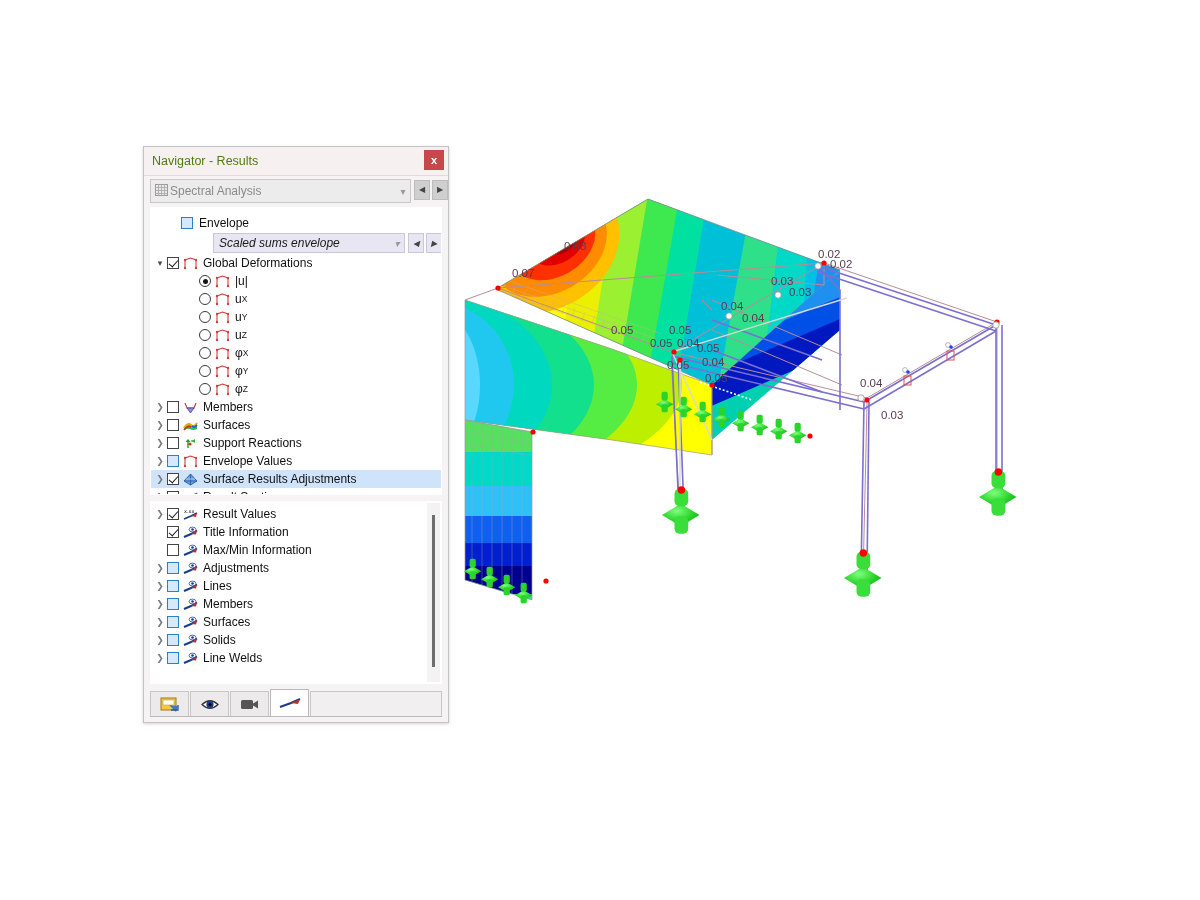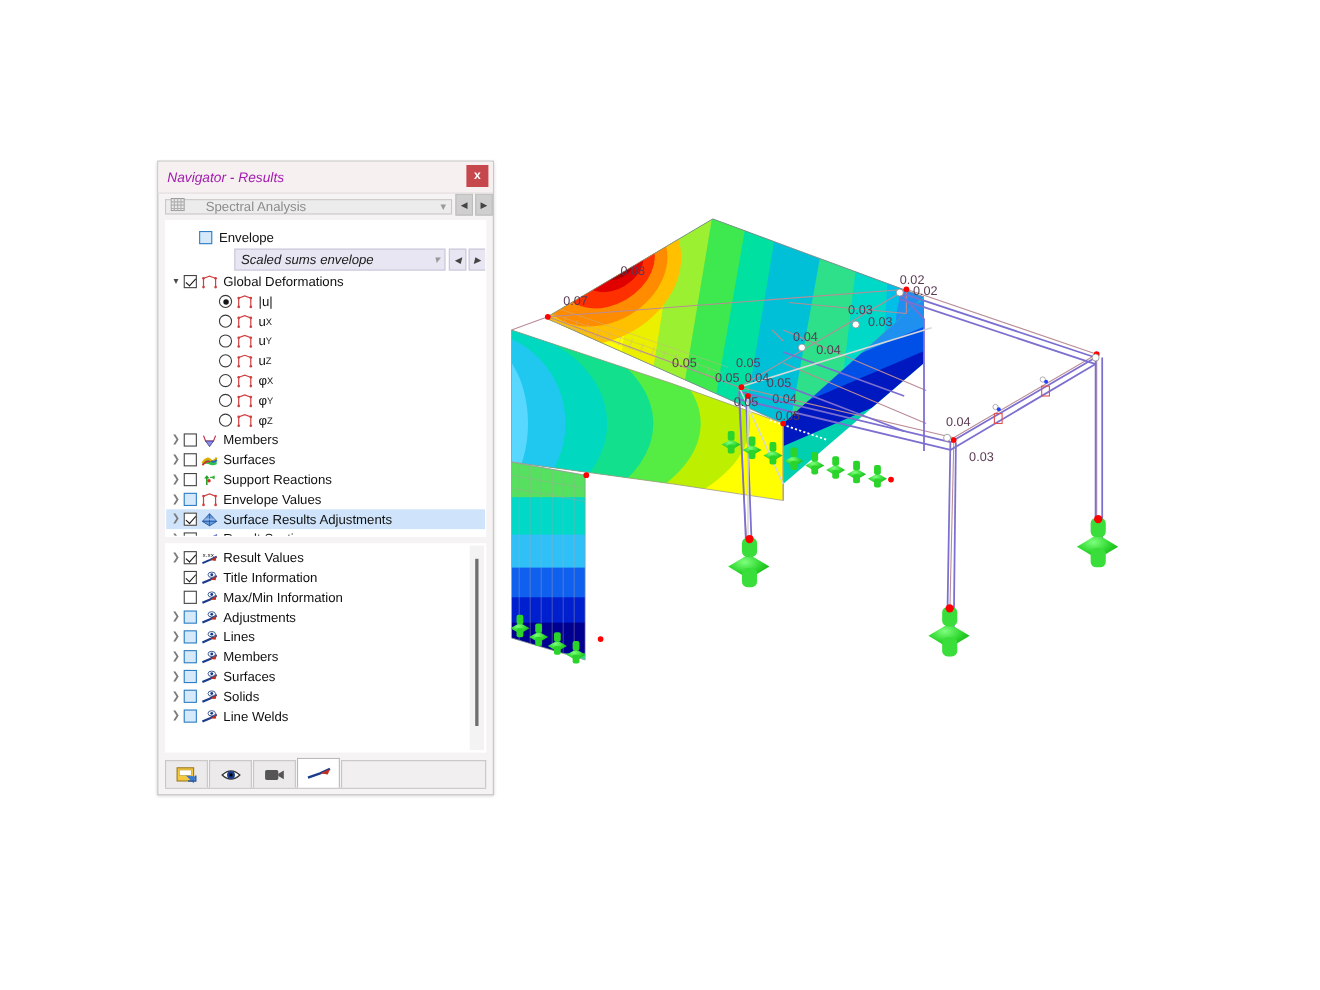--- a/index.html
+++ b/index.html
@@ -23,33 +23,33 @@
     box-shadow:0 1px 3px rgba(0,0,0,.18);
     box-sizing:border-box;
     display:flex;flex-direction:column;
   }
   .nav-title{
     height:28px;background:#f7f0f0;
     display:flex;align-items:center;
     padding-left:8px;position:relative;flex:none;
     border-bottom:1px solid #e2dcdc;
   }
-  .nav-title-text{font-size:12.5px;color:#a21caf;font-style:italic;}
+  .nav-title-text{font-size:12.5px;color:#4d7c0f;}
   .close-btn{
     position:absolute;right:4px;top:3px;width:20px;height:20px;
     background:#c6474c;color:#fff;font-size:11px;font-weight:bold;
     display:flex;align-items:center;justify-content:center;cursor:pointer;
   }
 
   
   .combo-row{display:flex;align-items:center;flex:none;}
   .combo1{
-    margin:3px 0 0 6px;width:262px;height:14px;
+    margin:3px 0 0 6px;width:262px;height:24px;
     background:#ececec;border:1px solid #ccc8c8;box-sizing:border-box;
-    display:flex;align-items:center;gap:19px;padding-left:4px;color:#8b8b8b;
+    display:flex;align-items:center;gap:2px;padding-left:4px;color:#8b8b8b;
   }
   .combo1 .lbl{flex:1;font-size:12px;}
   .chev{width:14px;text-align:center;color:#9a9a9a;font-size:10px;}
   .spin{
     width:16px;height:20px;background:#cfcfcf;border:1px solid #bdbdbd;
     display:flex;align-items:center;justify-content:center;
     font-size:8px;color:#444;box-sizing:border-box;cursor:pointer;
   }
   .spin.light{background:#e7e6f2;border-color:#c9c7d8;}
   .spin-wrap{display:flex;gap:2px;margin-left:3px;}

